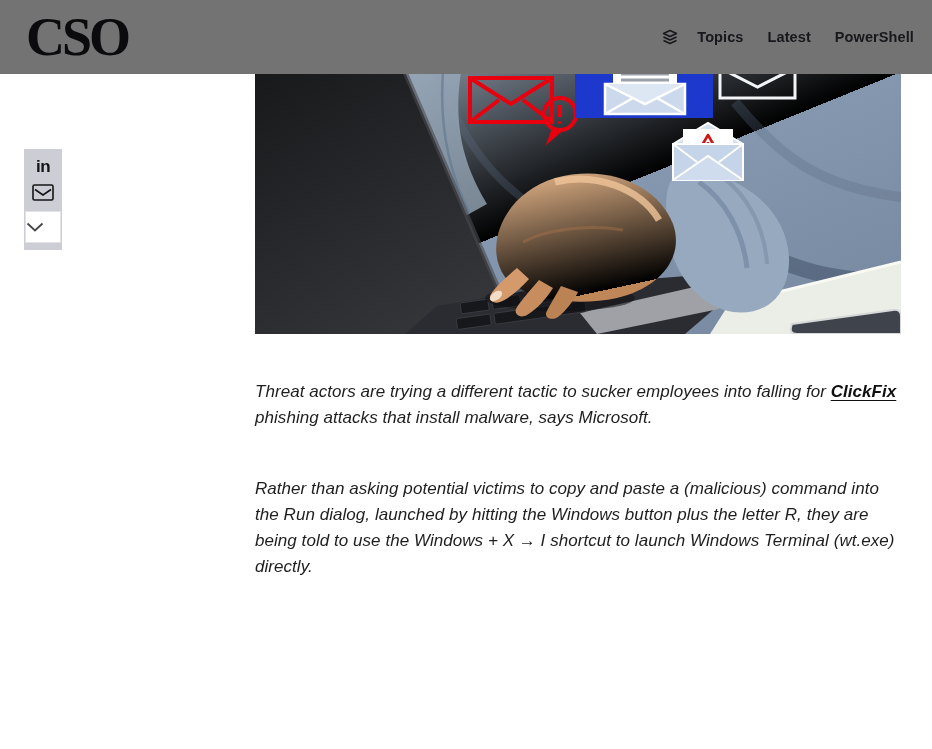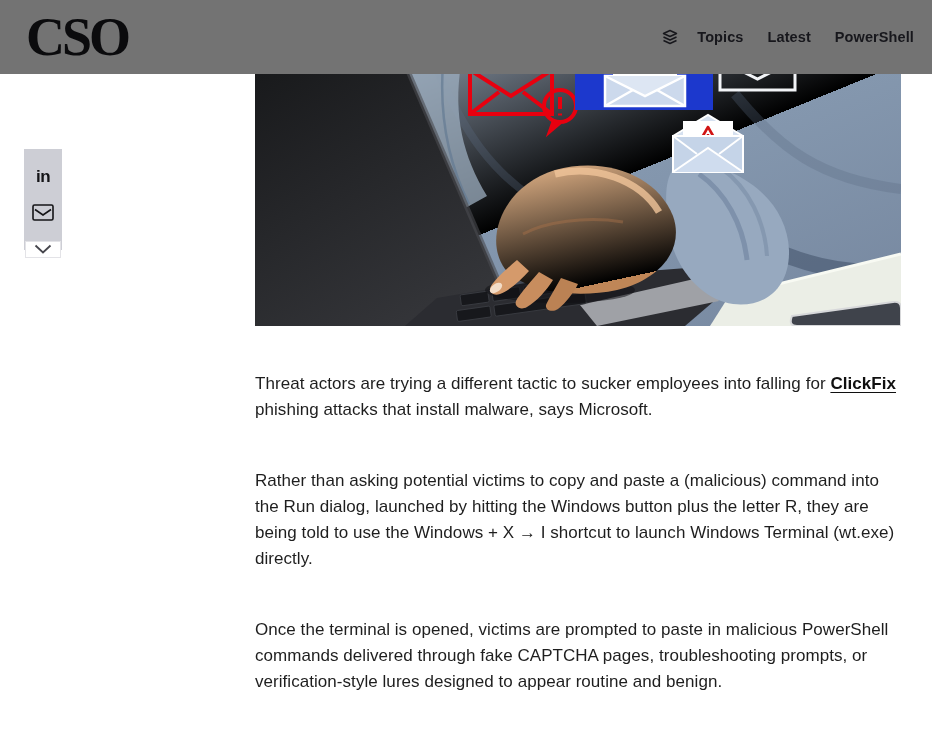--- a/index.html
+++ b/index.html
@@ -29,34 +29,34 @@
     letter-spacing:.1px;
   }
   .nav-item svg{display:block;}
   
   .share-rail{
     position:absolute;left:24px;top:149px;width:38px;height:101px;
     background:#cdced5;display:flex;flex-direction:column;
     align-items:center;z-index:5;box-sizing:border-box;padding-top:9px;
   }
   .share-btn{
-    background:transparent;border:none;padding:0;margin:10px;
-    display:flex;align-items:center;justify-content:center;cursor:pointer;
+    background:transparent;border:none;padding:0;margin:0;
+    display:flex;align-items:center;cursor:pointer;
   }
   .linkedin-glyph{
     font-size:17px;font-weight:700;color:#141417;line-height:1;
     font-family:"Liberation Sans",sans-serif;letter-spacing:-.5px;
   }
   .share-btn.mail{margin-top:9px;}
   .share-btn.expand{
     margin-top:8px;width:34px;height:30px;background:#ffffff;
     box-shadow:0 0 0 1px #e3e3e7;
   }
   
-  .article{position:absolute;left:255px;top:64px;width:646px;}
+  .article{position:absolute;left:255px;top:72px;width:646px;font-style:italic;}
   figure{margin:0;width:646px;height:262px;overflow:hidden;position:relative;}
   figure svg{display:block;}
   .article p{
     margin:45px 0 0 0;
     font-size:17px;line-height:26px;color:#1e1e1e;letter-spacing:.05px;
   }
   .inline-link{
     color:#101010;font-weight:700;text-decoration:underline;
     text-underline-offset:3px;cursor:pointer;
   }
@@ -221,15 +221,14 @@
         <path d="M418 72 L442 90 M488 72 L464 90" stroke="#ffffff" stroke-width="2"></path>
       </g>
     </svg>
 
   </figure>
 
   <p><span>Threat actors are trying a different tactic to sucker employees into falling for </span><a class="inline-link">ClickFix</a><span> phishing attacks that install malware, says Microsoft.</span></p>
 
   <p>Rather than asking potential victims to copy and paste a (malicious) command into the Run dialog, launched by hitting the Windows button plus the letter R, they are being told to use the Windows + X → I shortcut to launch Windows Terminal (wt.exe) directly.</p>
 
-  <p>Once the terminal is opened, victims are prompted to paste in malicious PowerShell commands delivered through fake CAPTCHA pages, troubleshooting prompts, or verification-style lures designed to appear routine and benign.</p>
 
 </main>
 
 </body></html>

